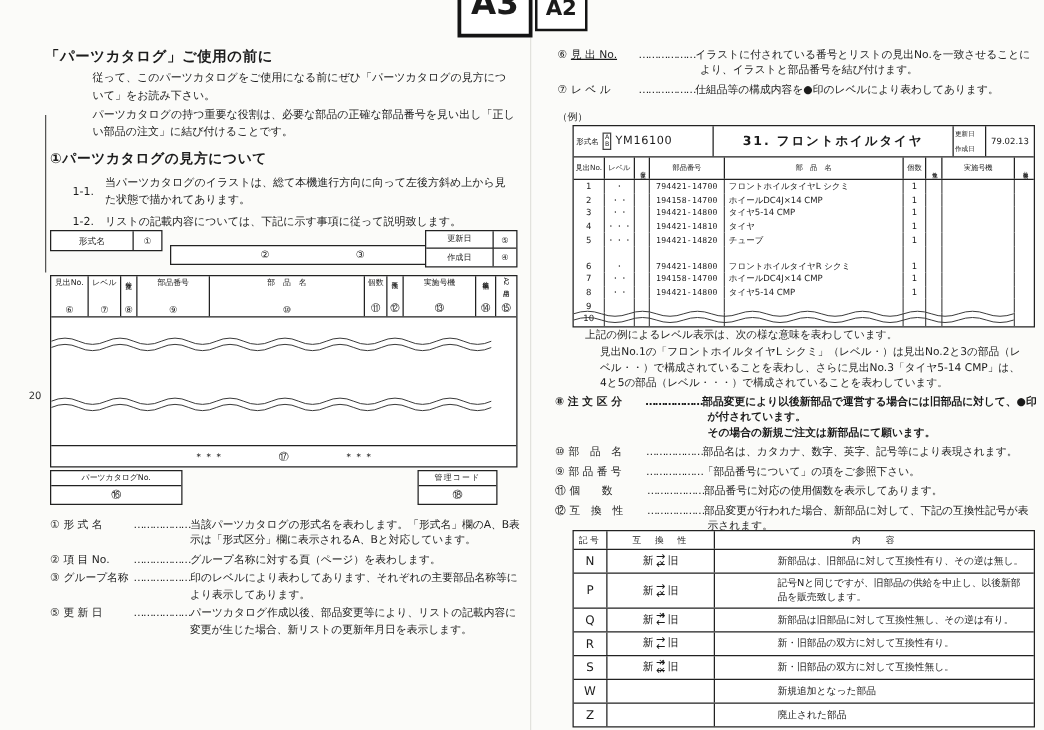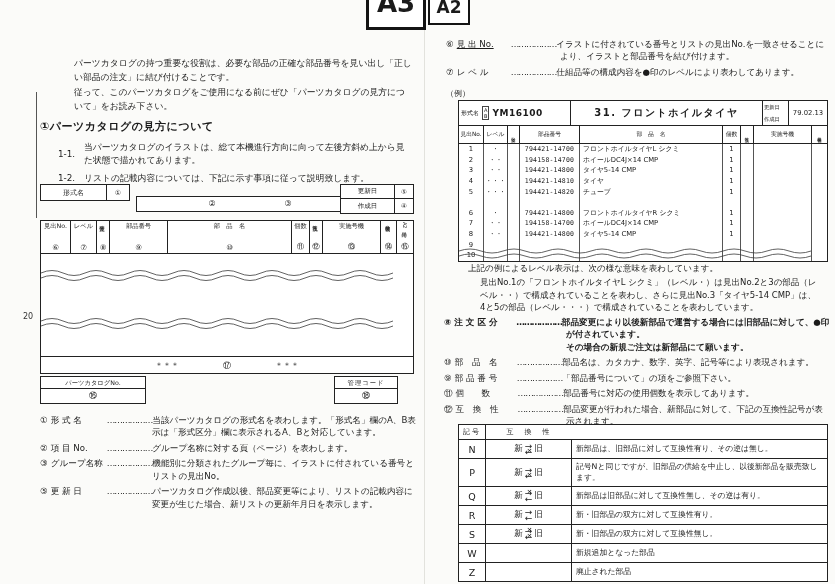--- a/index.html
+++ b/index.html
@@ -66,21 +66,21 @@
   .d-kanri .lab{font-size:6.3px;display:block;border-bottom:1px solid #222;line-height:11px;letter-spacing:1px;}
   .d-kanri .ref{font-size:8px;line-height:13px;}
 
   
   .r-ex-label{position:absolute;left:446px;top:88px;font-size:8px;}
   .ex-table{position:absolute;left:458px;top:100px;width:368px;border:1.2px solid #222;background:#fff;}
   .ex-head{display:flex;height:24px;border-bottom:1px solid #222;}
   .ex-model{flex:0 0 112px;border-right:1px solid #222;display:flex;align-items:center;gap:3px;padding-left:2px;box-sizing:border-box;}
   .exm-lab{font-size:6px;}
   .exm-ab{display:flex;flex-direction:column;font-size:5px;line-height:6px;border:0.5px solid #444;padding:0 1px;}
-  .exm-val{font-size:9px;font-weight:bold;letter-spacing:.5px;}
+  .exm-val{font-size:9px;font-weight:normal;letter-spacing:.5px;}
   .ex-title{flex:1;display:flex;align-items:center;justify-content:center;font-size:10px;font-weight:bold;letter-spacing:1.5px;white-space:nowrap;}
   .ex-dates{flex:0 0 64px;border-left:1px solid #222;display:flex;}
   .exd-l{flex:0 0 26px;display:flex;flex-direction:column;justify-content:space-around;font-size:5.3px;border-right:1px solid #222;padding-left:1px;box-sizing:border-box;}
   .exd-v{flex:1;display:flex;align-items:center;justify-content:center;font-size:6.8px;}
   .ex-cols{display:flex;height:17px;border-bottom:1px solid #222;}
   .xc{display:flex;align-items:center;justify-content:center;border-right:1px solid #222;box-sizing:border-box;overflow:hidden;}
   .xc:last-child{border-right:none;}
   .xlab{font-size:5.8px;white-space:nowrap;}
   .xc.vert .xlab{writing-mode:vertical-rl;font-size:4.3px;letter-spacing:-.5px;}
   .ex-body{position:relative;}
@@ -99,44 +99,45 @@
   .c-table{position:absolute;left:458px;top:424px;width:370px;border:1.2px solid #222;background:#fff;box-sizing:border-box;}
   .chead{display:flex;height:14px;}
   .chead div{display:flex;align-items:center;justify-content:center;font-size:7px;letter-spacing:2px;border-right:1px solid #222;box-sizing:border-box;}
   .chead div:last-child{border-right:none;}
   .ch-code{flex:0 0 27px;}
   .ch-comp{flex:0 0 86px;}
   .ch-desc{flex:1;}
   .crow{display:flex;border-top:1px solid #222;min-height:18px;}
   .ccode{flex:0 0 27px;display:flex;align-items:center;justify-content:center;font-size:9.5px;border-right:1px solid #222;box-sizing:border-box;}
   .cdiagc{flex:0 0 86px;display:flex;align-items:center;justify-content:center;border-right:1px solid #222;box-sizing:border-box;}
-  .cdesc{flex:1;font-size:7.8px;line-height:1.35;padding:3px 4px;display:flex;align-items:center;}
+  .cdesc{flex:1;font-size:7.8px;line-height:1.35;padding:3px 4px;display:flex;align-items:center;margin-left:46px;}
   .cd{display:flex;align-items:center;gap:2px;font-size:8.5px;}
   .cdar{display:flex;flex-direction:column;}
   .cda{position:relative;font-size:9px;line-height:6px;height:6px;display:block;}
   .cda.cx::after{content:"✕";position:absolute;left:2px;top:-1px;font-size:6.5px;}
 </style>
 </head>
 <body>
 
 <div class="page">
   <div class="fold"></div>
   <div class="artifact" style="left:36px;top:92px;width:1px;height:126px;"></div>
 
   <div class="tab tab-a3">
       <span>A3</span>
     </div>
   <div class="tab tab-a2">
       <span>A2</span>
     </div>
   <div class="pageno">20</div>
 
+  <div class="l-title">「パーツカタログ」ご使用の前に</div>
   <div class="l-intro">
+    <p>従って、このパーツカタログをご使用になる前にぜひ「パーツカタログの見方について」をお読み下さい。</p>
     <p>パーツカタログの持つ重要な役割は、必要な部品の正確な部品番号を見い出し「正しい部品の注文」に結び付けることです。</p>
-    <p>従って、このパーツカタログをご使用になる前にぜひ「パーツカタログの見方について」をお読み下さい。</p>
   </div>
   <div class="l-sec">①パーツカタログの見方について</div>
   <div class="l-notes">
       <div class="note">
         <span class="note-no">1-1.</span>
         <span class="note-tx">当パーツカタログのイラストは、総て本機進行方向に向って左後方斜め上から見た状態で描かれてあります。</span>
       </div>
       <div class="note">
         <span class="note-no">1-2.</span>
         <span class="note-tx">リストの記載内容については、下記に示す事項に従って説明致します。</span>
@@ -223,21 +224,21 @@
     </div>
     <div class="d-kanri box">
       <span class="lab">管理コード</span>
       <span class="ref">⑱</span>
     </div>
   </div>
 
   <div class="l-exps">
       <div class="exp" style="padding-left: 112px; text-indent: -112px;"><span class="exp-ref">①</span><span class="exp-term" style="width: 56px;">形 式 名</span><span class="exp-dots">………………</span><span class="exp-tx">当該パーツカタログの形式名を表わします。「形式名」欄のA、B表示は「形式区分」欄に表示されるA、Bと対応しています。</span></div>
       <div class="exp" style="padding-left: 112px; text-indent: -112px;"><span class="exp-ref">②</span><span class="exp-term" style="width: 56px;">項 目 No.</span><span class="exp-dots">………………</span><span class="exp-tx">グループ名称に対する頁（ページ）を表わします。</span></div>
-      <div class="exp" style="padding-left: 112px; text-indent: -112px;"><span class="exp-ref">③</span><span class="exp-term" style="width: 56px;">グループ名称</span><span class="exp-dots">………………</span><span class="exp-tx">機能別に分類されたグループ毎に、イラストに付されている番号とリストの見出No。</span></div>
+      <div class="exp" style="padding-left: 112px; text-indent: -112px;"><span class="exp-ref">③</span><span class="exp-term" style="width: 56px;">グループ名称</span><span class="exp-dots">………………</span><span class="exp-tx">印のレベルにより表わしてあります、それぞれの主要部品名称等により表示してあります。</span></div>
       <div class="exp" style="padding-left: 112px; text-indent: -112px;"><span class="exp-ref">⑤</span><span class="exp-term" style="width: 56px;">更 新 日</span><span class="exp-dots">………………</span><span class="exp-tx">パーツカタログ作成以後、部品変更等により、リストの記載内容に変更が生じた場合、新リストの更新年月日を表示します。</span></div>
     </div>
 
   <div class="r-exp-top">
       <div class="exp" style="padding-left: 114px; text-indent: -114px;"><span class="exp-ref">⑥</span><span class="exp-term" style="width: 54px; text-decoration: underline;">見 出 No.</span><span class="exp-dots">………………</span><span class="exp-tx">イラストに付されている番号とリストの見出No.を一致させることにより、イラストと部品番号を結び付けます。</span></div>
       <div class="exp" style="padding-left: 114px; text-indent: -114px;"><span class="exp-ref">⑦</span><span class="exp-term" style="width: 54px;">レ ベ ル</span><span class="exp-dots">………………</span><span class="exp-tx">仕組品等の構成内容を●印のレベルにより表わしてあります。</span></div>
     </div>
   <div class="r-ex-label">（例）</div>
 
   <div class="ex-table">
@@ -427,20 +428,21 @@
       <div class="exp" style="padding-left: 122px; text-indent: -122px;"><span class="exp-ref">⑩</span><span class="exp-term" style="width: 62px;">部　品　名</span><span class="exp-dots">………………</span><span class="exp-tx">部品名は、カタカナ、数字、英字、記号等により表現されます。</span></div>
       <div class="exp" style="padding-left: 122px; text-indent: -122px;"><span class="exp-ref">⑨</span><span class="exp-term" style="width: 62px;">部 品 番 号</span><span class="exp-dots">………………</span><span class="exp-tx">「部品番号について」の項をご参照下さい。</span></div>
       <div class="exp" style="padding-left: 122px; text-indent: -122px;"><span class="exp-ref">⑪</span><span class="exp-term" style="width: 62px;">個　　数</span><span class="exp-dots">………………</span><span class="exp-tx">部品番号に対応の使用個数を表示してあります。</span></div>
       <div class="exp" style="padding-left: 122px; text-indent: -122px;"><span class="exp-ref">⑫</span><span class="exp-term" style="width: 62px;">互　換　性</span><span class="exp-dots">………………</span><span class="exp-tx">部品変更が行われた場合、新部品に対して、下記の互換性記号が表示されます。</span></div>
     </div>
 
   <div class="c-table">
     <div class="chead">
       <div class="ch-code">記号</div>
       <div class="ch-comp">互　換　性</div>
+      <div class="ch-desc">内　　容</div>
     </div>
     <div>
         <div class="crow">
           <div class="ccode">N</div>
           <div class="cdiagc">
             <span class="cd">
               <span class="cdn">新</span>
               <span class="cdar">
                 <span class="cda">→</span>
                 <span class="cda cx">←</span>

